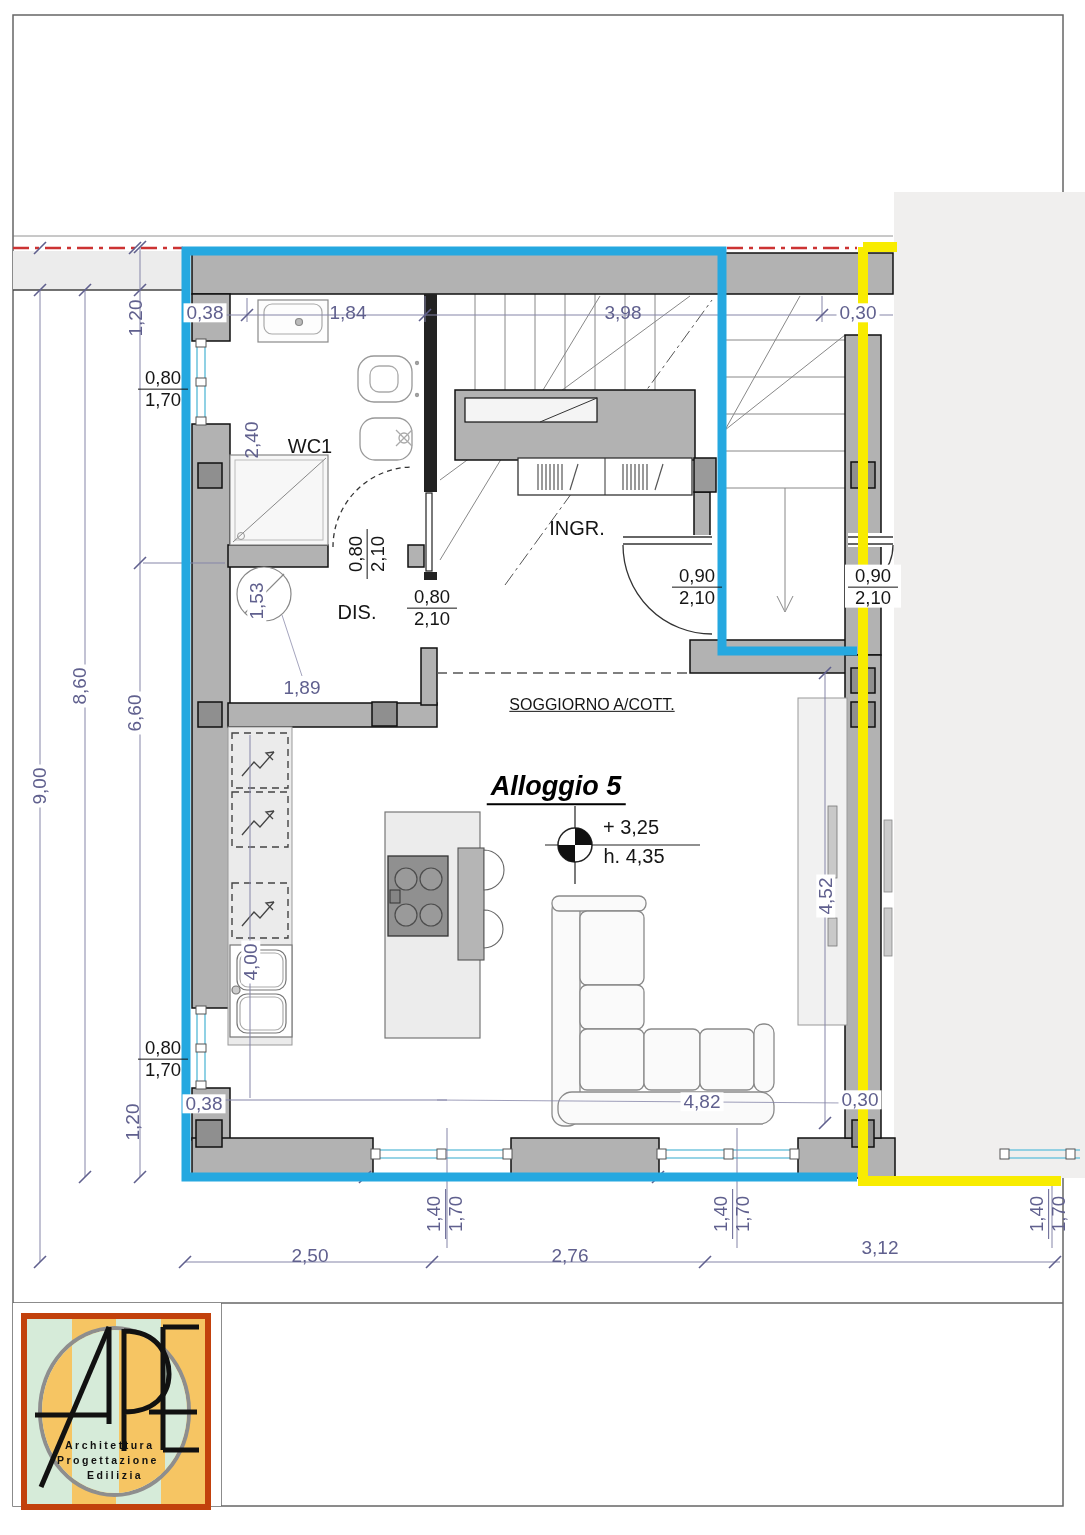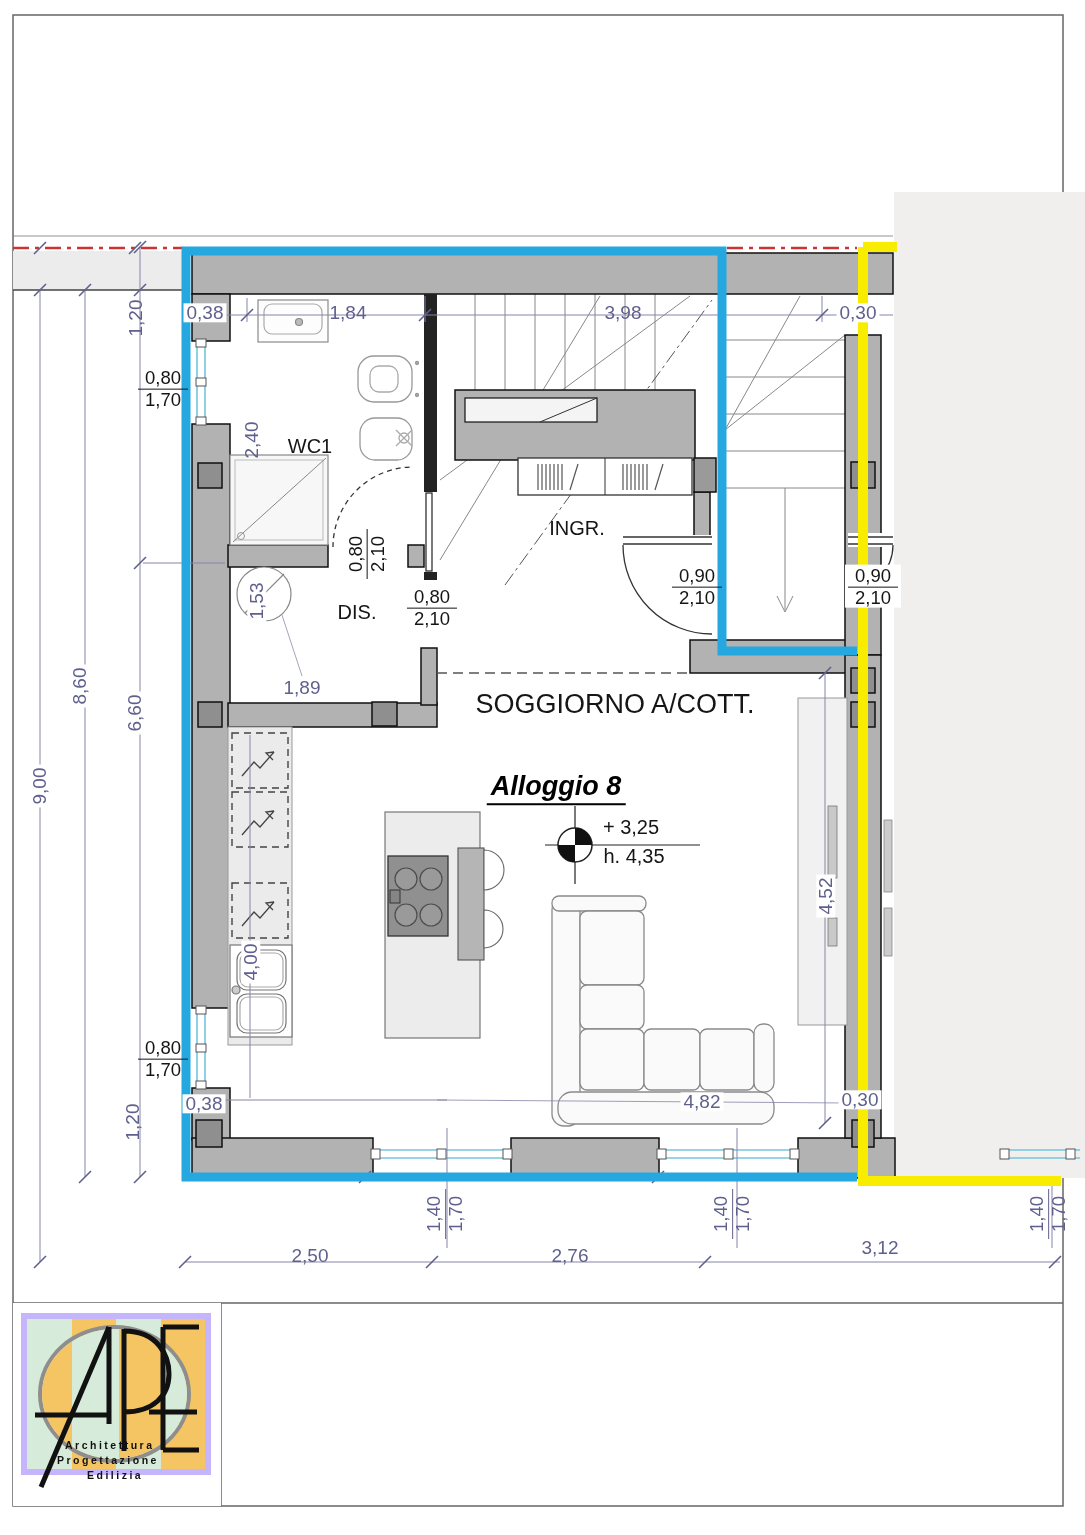--- a/index.html
+++ b/index.html
@@ -11,21 +11,21 @@
   .lbl.dim{color:var(--dimColor);font-size:19px;}
   .lbl.room{color:#151515;font-size:20px;}
   .lbl.bg{background:#ffffff;padding:0 3px;}
   .lbl.title{color:#000;font-size:27px;font-weight:bold;font-style:italic;
              border-bottom:2.5px solid #000;padding:0 4px 2px 4px;}
   .frac{display:inline-flex;flex-direction:column;align-items:center;font-size:18.5px;}
   .frac .top{border-bottom:1.6px solid currentColor;padding:0 7px 1px 7px;min-width:34px;text-align:center;}
   .frac .bot{padding-top:1px;}
   
   #logo-box{position:absolute;left:13px;top:1303px;width:208px;height:203px;background:#fff;}
-  #logo{position:absolute;left:8px;top:10px;width:190px;height:162px;border:6px solid #c4b5fd;box-sizing:border-box;background:#fff;}
+  #logo{position:absolute;left:8px;top:10px;width:190px;height:197px;border:6px solid #c2410c;box-sizing:border-box;background:#fff;}
   .stripes{position:absolute;left:0;top:0;width:100%;height:100%;display:flex;}
   .stripes div{flex:1;height:100%;}
   .s-g{background:var(--logoGreen);} .s-o{background:var(--logoOrange);}
   #logo-circle{position:absolute;left:6%;top:4%;width:86%;height:92%;border-radius:50%;
                border:4px solid #8e8e8e;overflow:hidden;box-sizing:border-box;}
   #logo-circle .stripes{position:absolute;left:-11%;top:-9%;width:128%;height:124%;}
   #logo-letters{position:absolute;left:0;top:0;}
   .logo-text{position:absolute;color:#111;font-weight:bold;font-size:10.5px;letter-spacing:2.5px;white-space:nowrap;}
 </style>
 </head>
@@ -354,24 +354,24 @@
       <div class="lbl dim bg" style="left: 204px; top: 1104px; transform: translate(-50%, -50%);">0,38</div>
       <div class="lbl dim bg" style="left: 702px; top: 1102px; transform: translate(-50%, -50%);">4,82</div>
       <div class="lbl dim bg" style="left: 860px; top: 1100px; transform: translate(-50%, -50%);">0,30</div>
       <div class="lbl dim bg" style="left: 826px; top: 896px; transform: translate(-50%, -50%) rotate(-90deg);">4,52</div>
       <div class="lbl dim" style="left: 310px; top: 1256px; transform: translate(-50%, -50%);">2,50</div>
       <div class="lbl dim" style="left: 570px; top: 1256px; transform: translate(-50%, -50%);">2,76</div>
       <div class="lbl dim" style="left: 880px; top: 1248px; transform: translate(-50%, -50%);">3,12</div>
       <div class="lbl room" style="left: 310px; top: 446px; transform: translate(-50%, -50%);">WC1</div>
       <div class="lbl room" style="left: 357px; top: 612px; transform: translate(-50%, -50%);">DIS.</div>
       <div class="lbl room" style="left: 540px; top: 528px; transform: translate(-50%, -50%); margin-left: 37px;">INGR.</div>
-      <div class="lbl room" style="font-size: 27px; left: 615px; top: 705px; transform: translate(-50%, -50%);">SOGGIORNO A/COTT.</div>
+      <div class="lbl room" style="font-size: 16px; left: 592px; top: 705px; transform: translate(-50%, -50%); text-decoration: underline;">SOGGIORNO A/COTT.</div>
       <div class="lbl room" style="left: 631px; top: 827px; transform: translate(-50%, -50%);">+ 3,25</div>
       <div class="lbl room" style="left: 634px; top: 856px; transform: translate(-50%, -50%);">h. 4,35</div>
-      <div class="lbl title" style="left: 556px; top: 789px; transform: translate(-50%, -50%);">Alloggio 8</div>
+      <div class="lbl title" style="left: 556px; top: 789px; transform: translate(-50%, -50%);">Alloggio 5</div>
       <div class="lbl room" style="left: 163px; top: 388px; transform: translate(-50%, -50%);"><span class="frac">
           <span class="top">0,80</span>
           <span class="bot">1,70</span>
         </span></div>
       <div class="lbl room" style="left: 163px; top: 1058px; transform: translate(-50%, -50%);"><span class="frac">
           <span class="top">0,80</span>
           <span class="bot">1,70</span>
         </span></div>
       <div class="lbl room" style="left: 366px; top: 554px; transform: translate(-50%, -50%) rotate(-90deg);"><span class="frac">
           <span class="top">0,80</span>

